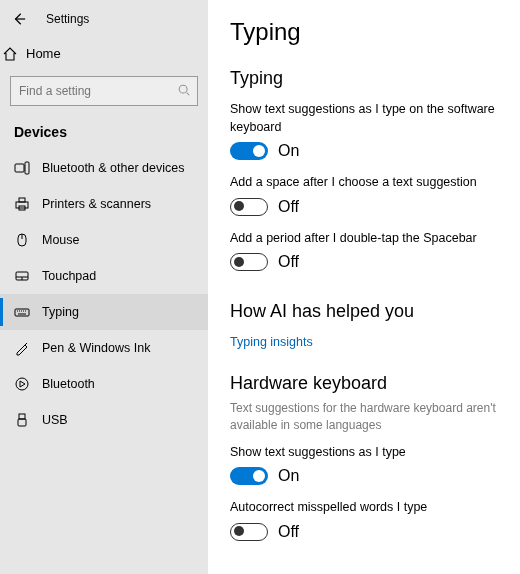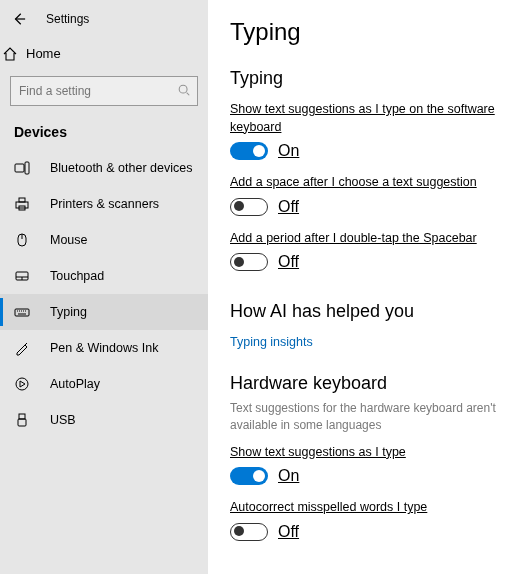--- a/index.html
+++ b/index.html
@@ -44,40 +44,40 @@
       border: none; background: transparent; outline: none;
       font-size: 12px; padding: 0 26px 0 8px; width: 100%; color: #555;
     }
     .search-icon { position: absolute; right: 6px; top: 6px; opacity: .6; }
     .section-header {
       font-weight: 600; font-size: 14px;
       padding: 4px 14px 10px 14px;
     }
     .nav-list { list-style: none; }
     .nav-item {
-      display: flex; align-items: center; gap: 20px;
+      display: flex; align-items: center; gap: 12px;
       padding: 10px 14px; cursor: pointer; font-size: 12.5px;
       position: relative;
     }
     .nav-item.active {
       background: #d8d8d8;
     }
     .nav-item.active::before {
       content: "";
       position: absolute; left: 0; top: 4px; bottom: 4px; width: 3px;
       background: #0078d4;
     }
     .nav-icon { width: 16px; height: 16px; flex-shrink: 0; display: inline-flex; align-items:center; justify-content:center; }
     .main {
       flex: 1; padding: 18px 20px 20px 22px; overflow-y: auto;
     }
     .page-title { font-size: 24px; font-weight: 400; margin-bottom: 22px; }
     .group-title { font-size: 18px; font-weight: 400; margin: 6px 0 12px 0; }
     .group-desc { font-size: 12px; color: #7a7a7a; margin: -6px 0 10px 0; line-height: 1.4; }
-    .setting { margin-bottom: 14px; text-decoration: underline; }
+    .setting { margin-bottom: 14px; }
     .setting-label { font-size: 12.5px; margin-bottom: 6px; line-height: 1.4; }
     .toggle-row { display: flex; align-items: center; gap: 10px; }
     .toggle {
       width: 38px; height: 18px; border-radius: 10px;
       position: relative; cursor: pointer;
     }
     .toggle.off { border: 1.5px solid #333; background: #fff; }
     .toggle.off .knob {
       width: 10px; height: 10px; border-radius: 50%; background: #333;
       position: absolute; left: 3px; top: 2.5px;
@@ -184,21 +184,21 @@
         </span>
       <span>Pen &amp; Windows Ink</span>
     </li>
     <li class="nav-item">
       <span class="nav-icon">
           <svg width="16" height="16" viewBox="0 0 16 16">
             <circle cx="8" cy="8" r="6" stroke="#000" stroke-width="1" fill="none"></circle>
             <path d="M6 5 L11 8 L6 11 Z" stroke="#000" stroke-width="1" fill="none"></path>
           </svg>
         </span>
-      <span>AutoPlay</span>
+      <span>Bluetooth</span>
     </li>
     <li class="nav-item">
       <span class="nav-icon">
           <svg width="16" height="16" viewBox="0 0 16 16">
             <rect x="5" y="2" width="6" height="5" stroke="#000" stroke-width="1" fill="none"></rect>
             <rect x="4" y="7" width="8" height="7" rx="1" stroke="#000" stroke-width="1" fill="none"></rect>
           </svg>
         </span>
       <span>USB</span>
     </li>

